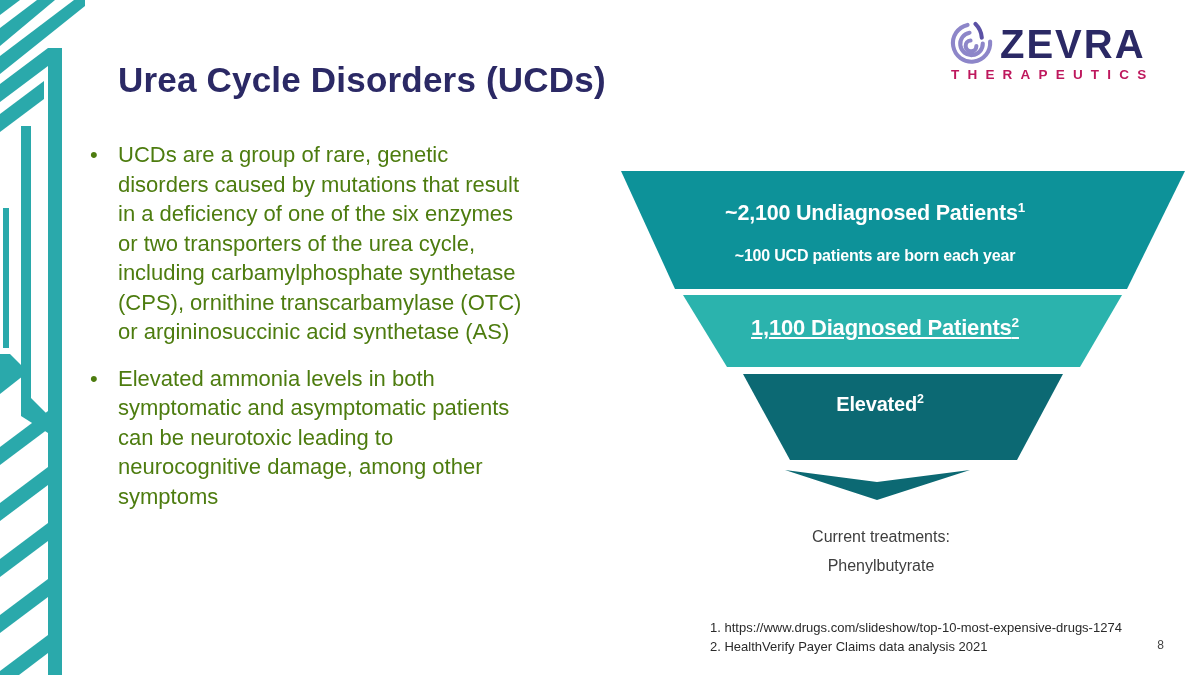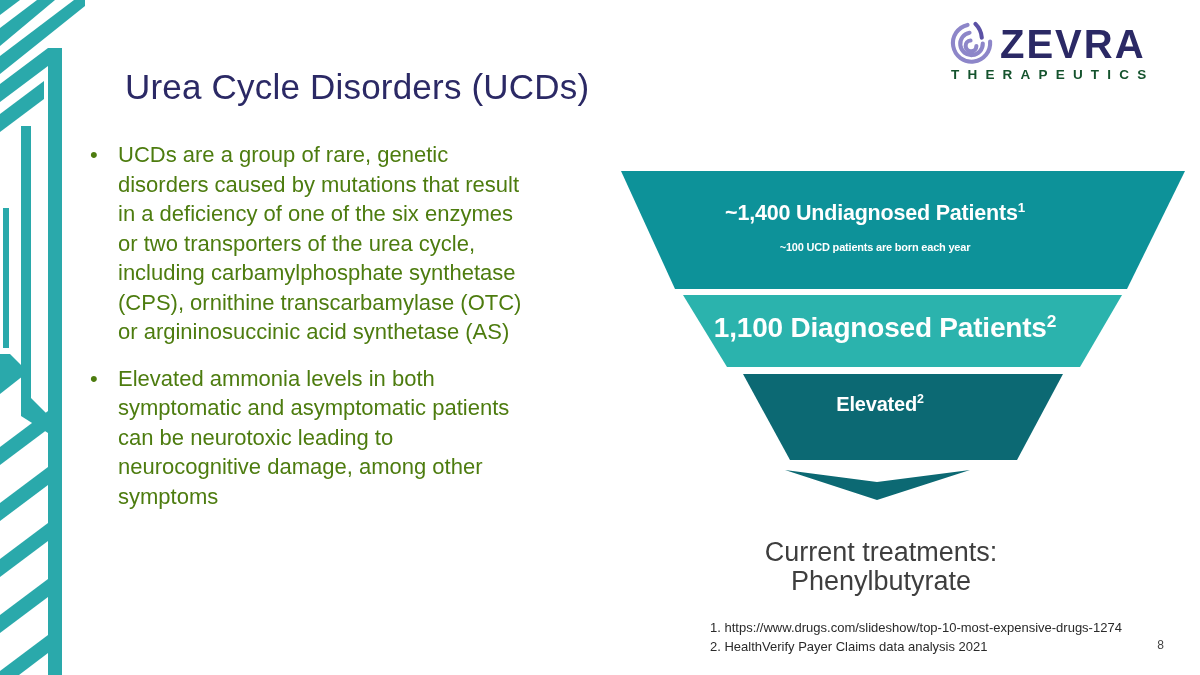--- a/index.html
+++ b/index.html
@@ -6,22 +6,22 @@
   .slide {
     position:relative; width:1200px; height:675px; background:#ffffff;
     font-family:"Liberation Sans", sans-serif; overflow:hidden; margin:0 auto;
   }
 
   
   .strip { position:absolute; left:0; top:0; width:88px; height:675px; }
 
   
   .title {
-    position:absolute; left:108px; top:50px; margin:17px;
-    font-size:35px; font-weight:normal; letter-spacing:0.2px;
+    position:absolute; left:108px; top:50px; margin:10px;
+    font-size:35px; font-weight:bold; letter-spacing:0.2px;
   }
 
   
   .logo { position:absolute; top:20px; right:28px; width:224px; }
   .logo-row { display:flex; align-items:center; gap:5px; }
   .logo-icon { width:47px; height:47px; flex:0 0 auto; }
   .brand { font-size:40px; font-weight:bold; letter-spacing:2px; line-height:44px; }
   .tagline { font-size:13.5px; font-weight:bold; letter-spacing:8.2px; margin-top:0px; padding-left:3px; white-space:nowrap; }
 
   
@@ -39,28 +39,28 @@
   .funnel { position:absolute; left:600px; top:160px; width:600px; height:420px; }
   .fshape { position:absolute; left:0; top:0; width:600px; height:420px; }
   .fs1 { clip-path:polygon(21px 11px, 585px 11px, 527px 129px, 75px 129px); }
   .fs2 { clip-path:polygon(83px 135px, 522px 135px, 480px 207px, 127px 207px); }
   .fs3 { clip-path:polygon(143px 214px, 463px 214px, 417px 300px, 190px 300px); }
   .farrow { clip-path:polygon(185px 310px, 277px 322px, 370px 310px, 277px 340px); }
 
   .ftext { position:absolute; color:#ffffff; font-weight:bold; text-align:center; letter-spacing:-0.2px; }
   .ft1 { left:0px;  top:40px;  width:550px; }
   .ft1 .l1 { font-size:21.5px; line-height:26px; }
-  .ft1 .l2 { font-size:11px; line-height:21px; margin-top:11px; }
-  .ft2 { left:35px; top:155px; width:500px; font-size:28px; line-height:25px; }
+  .ft1 .l2 { font-size:16px; line-height:21px; margin-top:19px; }
+  .ft2 { left:35px; top:155px; width:500px; font-size:22px; line-height:25px;text-decoration:underline; }
   .ft3 { left:30px; top:232px; width:500px; font-size:20px; line-height:25px; }
   sup { font-size:0.62em; vertical-align:super; line-height:0; }
 
   .caption {
-    position:absolute; left:620px; top:538px; width:522px;
-    text-align:center; font-size:27px; line-height:29px; color:#3e3e3e;
+    position:absolute; left:620px; top:522px; width:522px;
+    text-align:center; font-size:16px; line-height:29px; color:#3e3e3e;
   }
 
   .footnotes {
     position:absolute; left:710px; top:619px;
     font-size:13px; line-height:18.5px; color:#2a2a2a;
   }
   .page-number { position:absolute; right:36px; top:638px; font-size:12px; color:#444444; }
 </style>
 </head>
 <body>
@@ -96,21 +96,21 @@
           <path d="M20 5 A19 19 0 1 0 43 22"></path>
           <path d="M22 13 A11.5 11.5 0 1 0 35.5 24"></path>
           <path d="M23 21 A5.5 5.5 0 1 0 29 26.5"></path>
         </g>
         <g fill="none" stroke-width="4.2" stroke-linecap="round" style="stroke: rgb(91, 81, 165);">
           <path d="M28 4 Q34 10 34.5 18"></path>
         </g>
       </svg>
       <div class="brand" style="color: rgb(43, 41, 101);">ZEVRA</div>
     </div>
-    <div class="tagline" style="color: #14532d;">THERAPEUTICS</div>
+    <div class="tagline" style="color: #be185d;">THERAPEUTICS</div>
   </div>
 
   <ul class="bullets">
     <li>UCDs are a group of rare, genetic
 disorders caused by mutations that result
 in a deficiency of one of the six enzymes
 or two transporters of the urea cycle,
 including carbamylphosphate synthetase
 (CPS), ornithine transcarbamylase (OTC)
 or argininosuccinic acid synthetase (AS)</li>
@@ -121,21 +121,21 @@
 symptoms</li>
   </ul>
 
   <div class="funnel">
     <div class="fshape fs1" style="background: rgb(13, 146, 153);"></div>
     <div class="fshape fs2" style="background: rgb(43, 179, 173);"></div>
     <div class="fshape fs3" style="background: rgb(12, 105, 115);"></div>
     <div class="fshape farrow" style="background: rgb(12, 105, 115);"></div>
 
     <div class="ftext ft1">
-      <div class="l1"><span>~1,400 Undiagnosed Patients</span><sup>1</sup></div>
+      <div class="l1"><span>~2,100 Undiagnosed Patients</span><sup>1</sup></div>
       <div class="l2">~100 UCD patients are born each year</div>
     </div>
     <div class="ftext ft2">
       <span>1,100 Diagnosed Patients</span><sup>2</sup>
     </div>
     <div class="ftext ft3">
       <div><span>Elevated</span><sup>2</sup></div>
     </div>
   </div>
 

